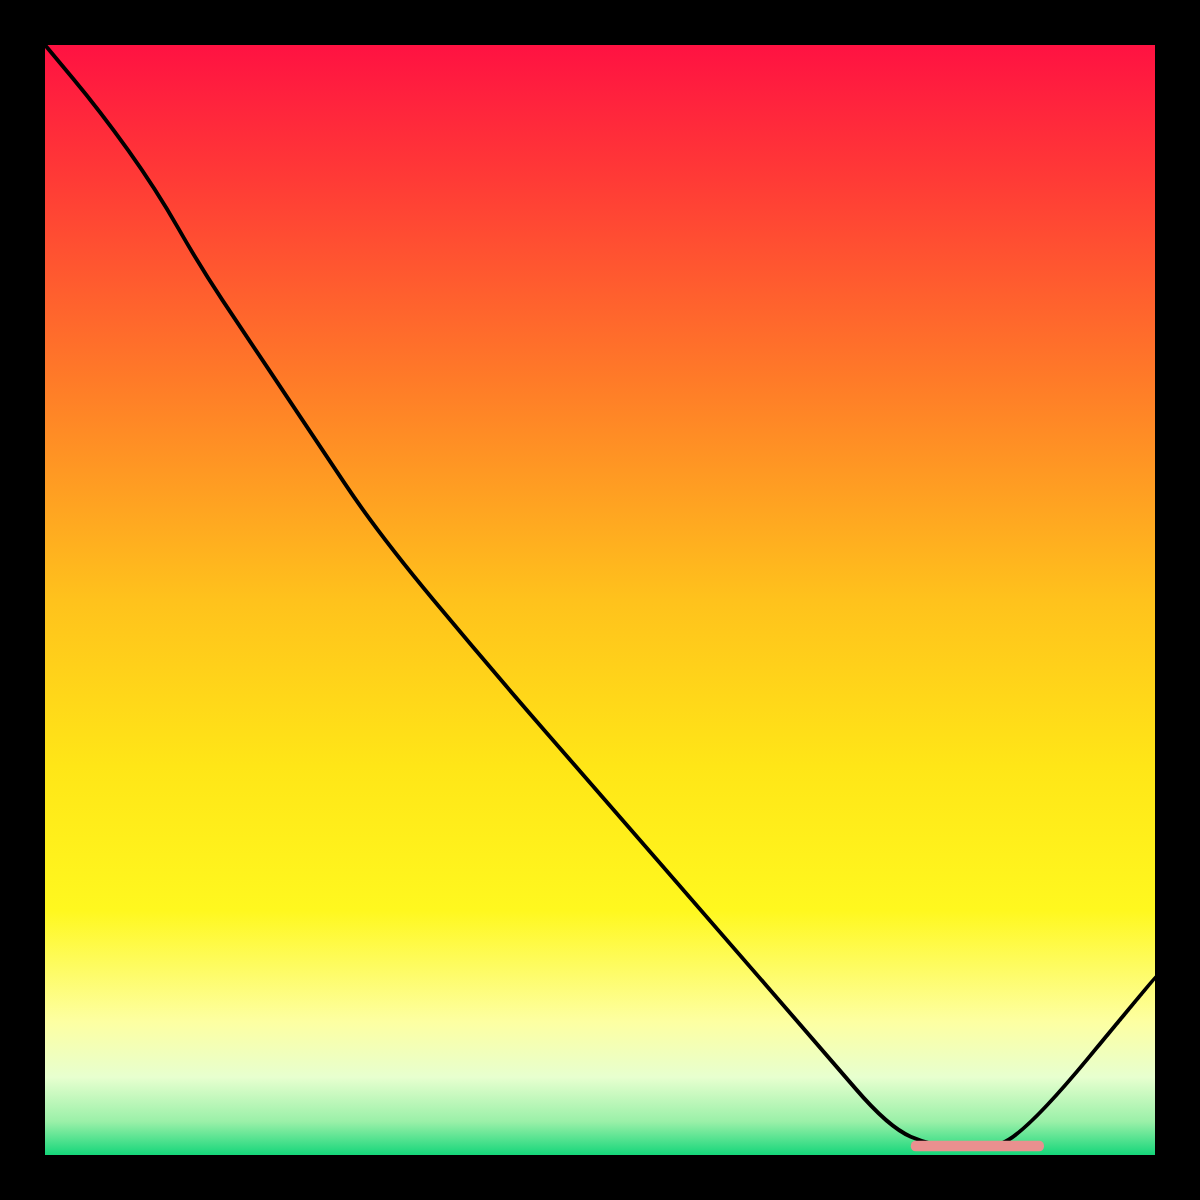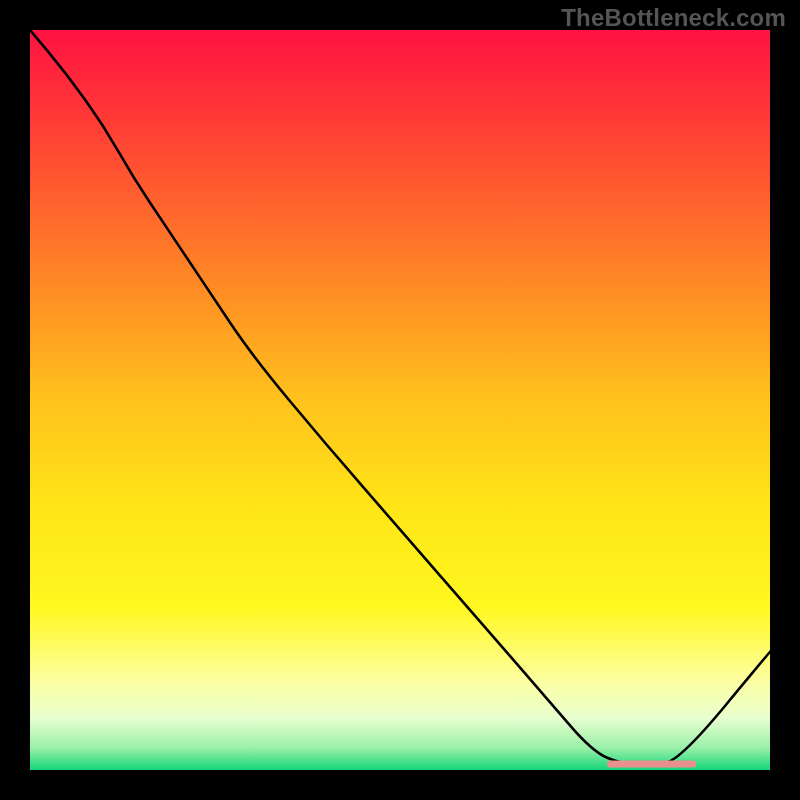--- a/index.html
+++ b/index.html
@@ -38,21 +38,20 @@
   svg {
     position: absolute;
     left: 0;
     top: 0;
   }
 </style>
 </head>
 <body>
 
 <div class="wrap">
-  <div class="watermark">TheBottleneck.com</div>
 
   <div class="plot">
     <svg id="chart-svg" width="740" height="740" viewBox="0 0 740 740">
       <defs>
         <linearGradient id="bg-grad" x1="0" y1="0" x2="0" y2="1">
             <stop offset="0%" stop-color="#ff1242"></stop>
             <stop offset="12%" stop-color="#ff3a36"></stop>
             <stop offset="30%" stop-color="#ff7a28"></stop>
             <stop offset="50%" stop-color="#ffc21c"></stop>
             <stop offset="65%" stop-color="#ffe617"></stop>

